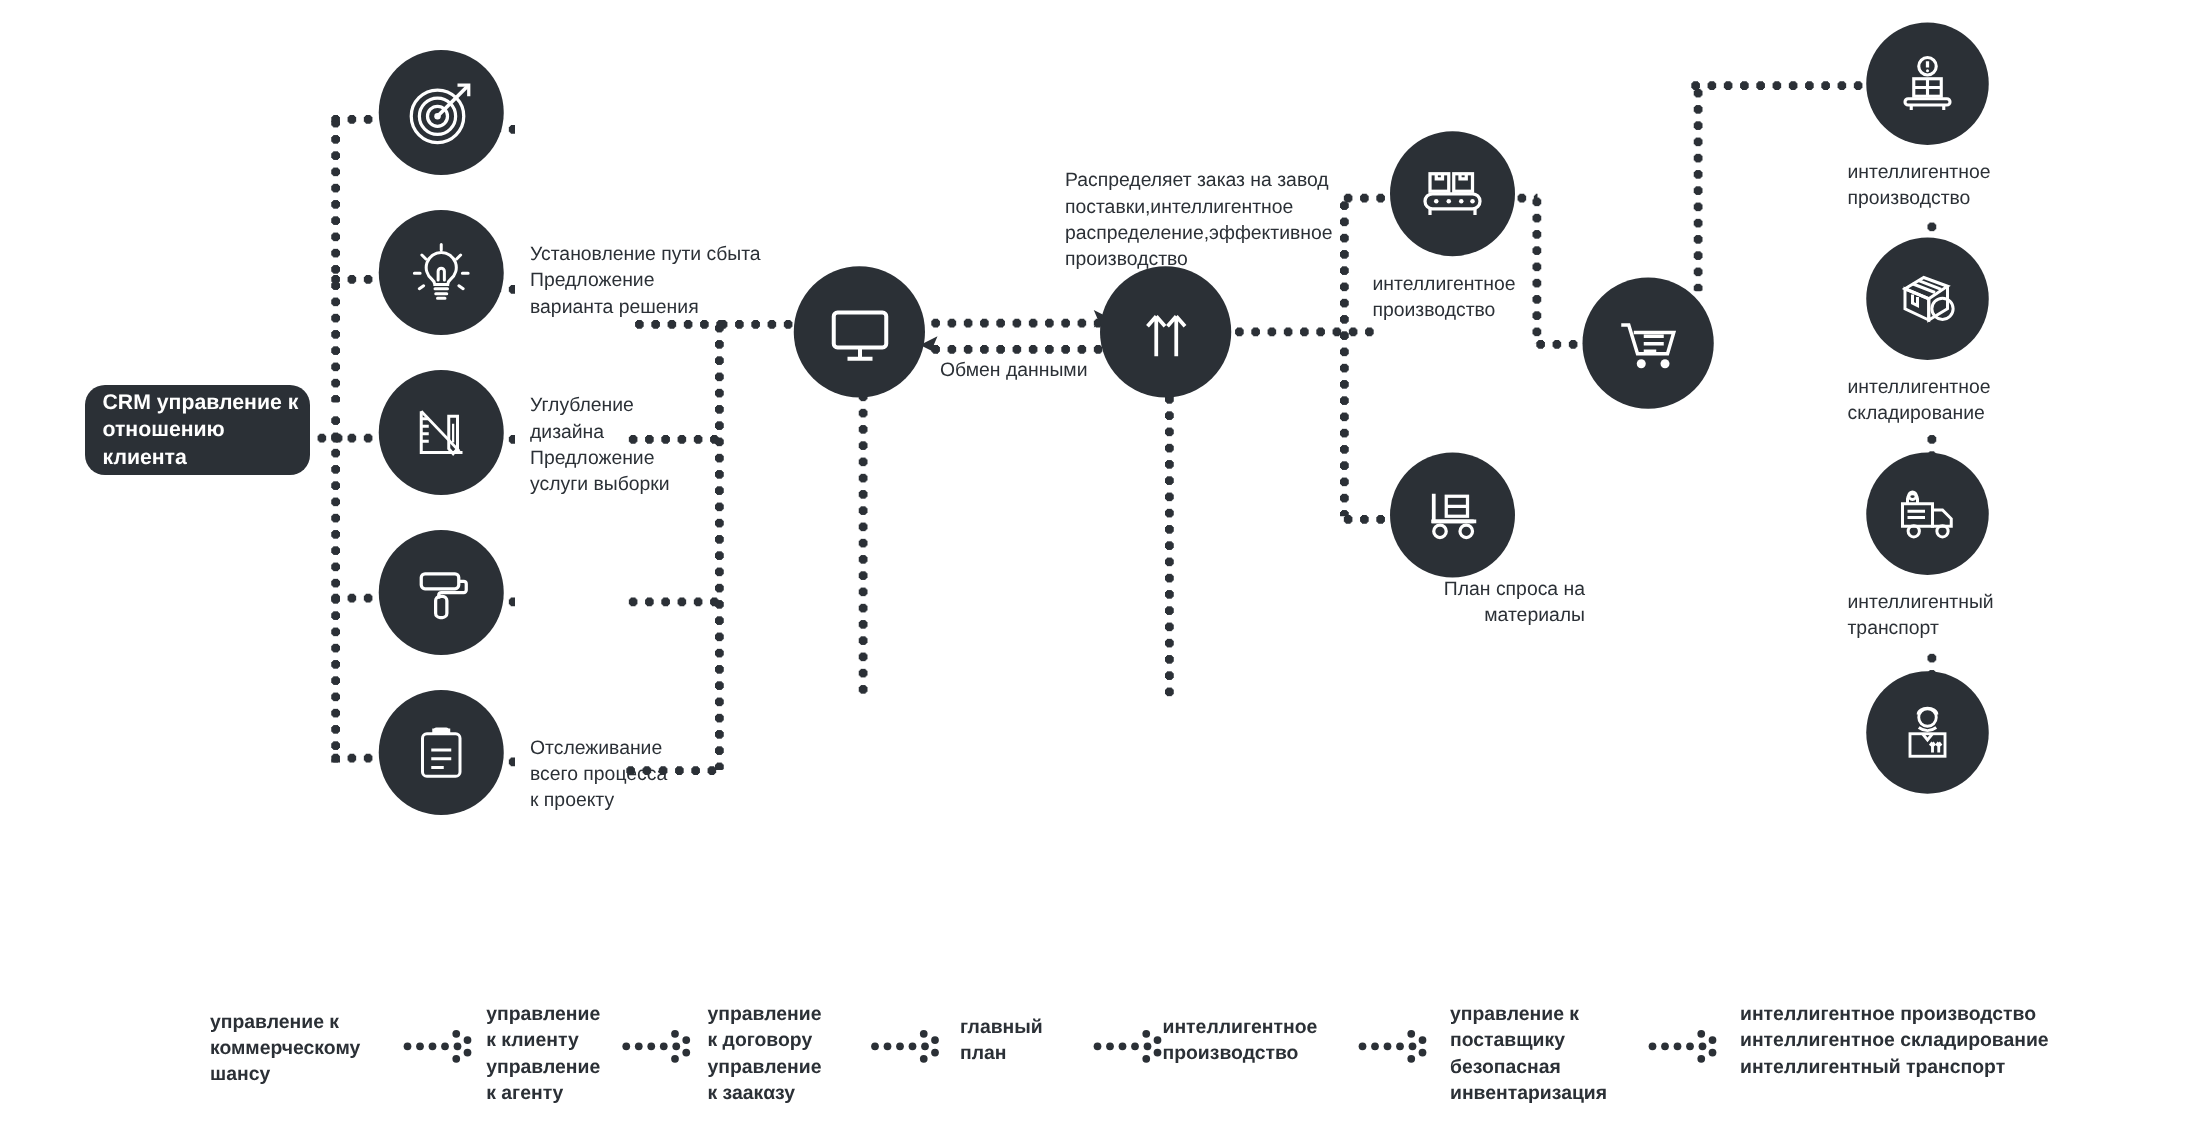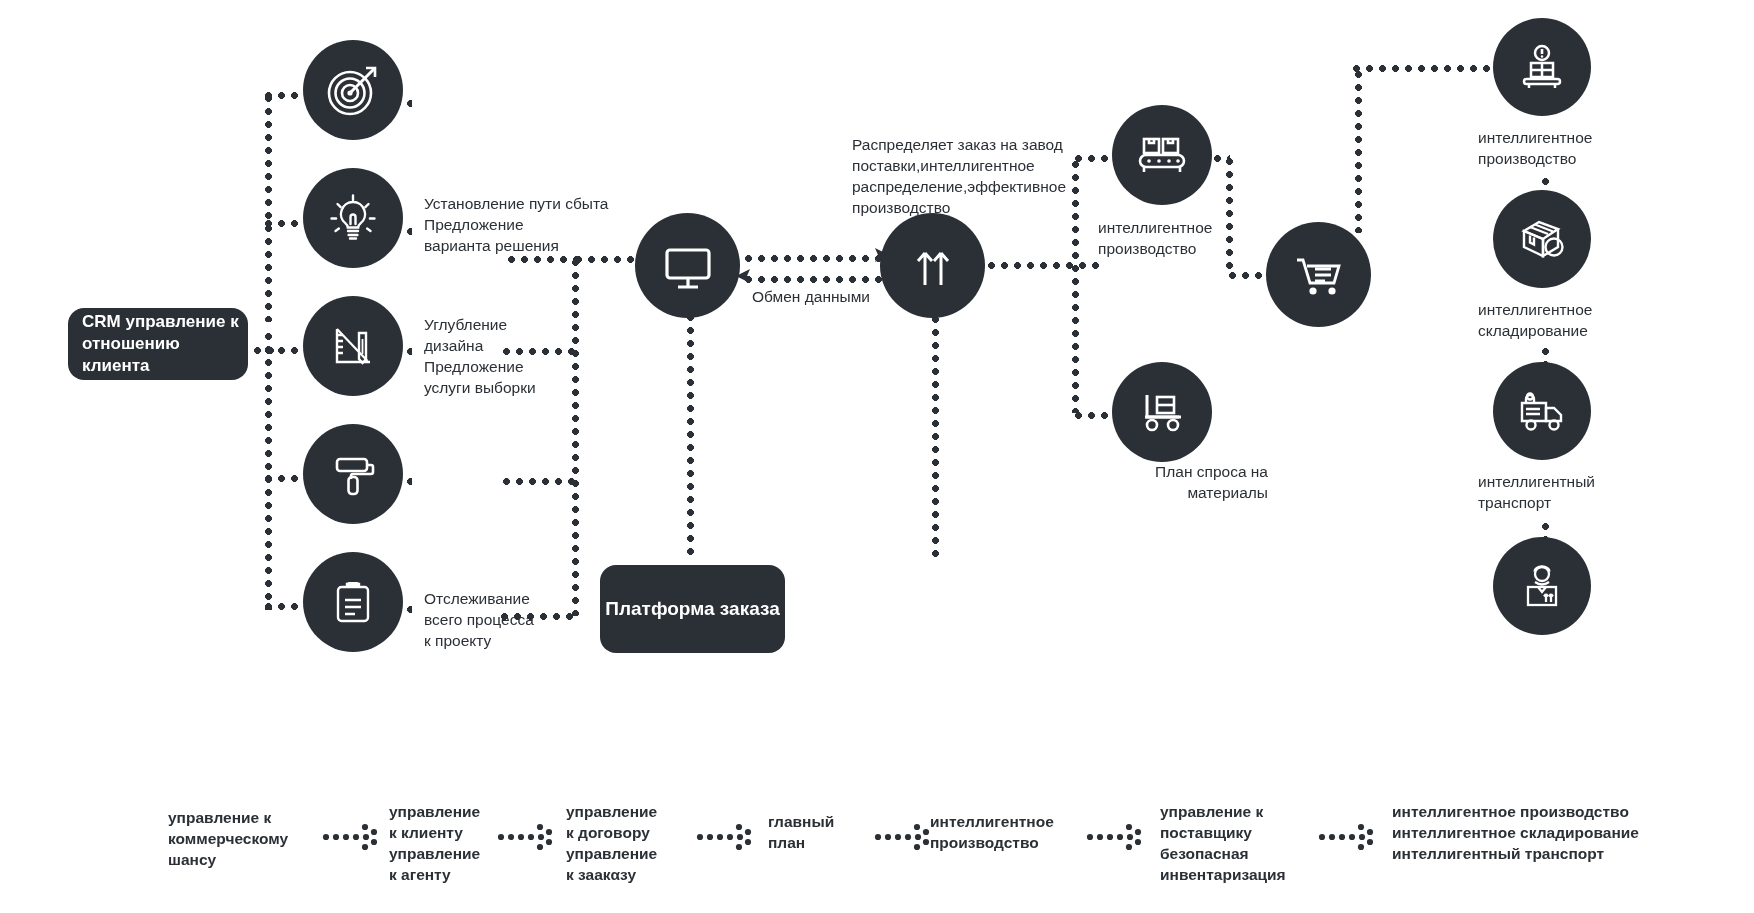--- a/index.html
+++ b/index.html
@@ -179,24 +179,20 @@
         <path d="M21 48 V16 M21 16 l-7 8 M21 16 l7 8"></path>
         <path d="M37 48 V16 M37 16 l-7 8 M37 16 l7 8"></path>
       </svg>
     </span>
   </div>
   <div class="lbl" style="left:852px;top:135px;width:235px;">Распределяет заказ на завод
 поставки,интеллигентное
 распределение,эффективное
 производство</div>
 
-  <div class="box" style="left:600px;top:565px;width:185px;height:88px;font-size:19px;">
-    <span>Платформа
-заказа</span>
-  </div>
 
   <div class="circ" style="left:1112px;top:105px;width:100px;height:100px;">
     <span>
       <svg width="58" height="58" viewBox="0 0 58 58" fill="none" stroke="#fff" stroke-width="2.6">
         <rect x="11" y="13" width="15" height="14"></rect>
           <path d="M16 13 v4 h5 v-4"></path>
         <rect x="30" y="13" width="15" height="14"></rect>
           <path d="M35 13 v4 h5 v-4"></path>
         <rect x="7" y="29" width="44" height="12" rx="6"></rect>
         <circle cx="16" cy="35" r="1.8" fill="#fff" stroke="none"></circle>

